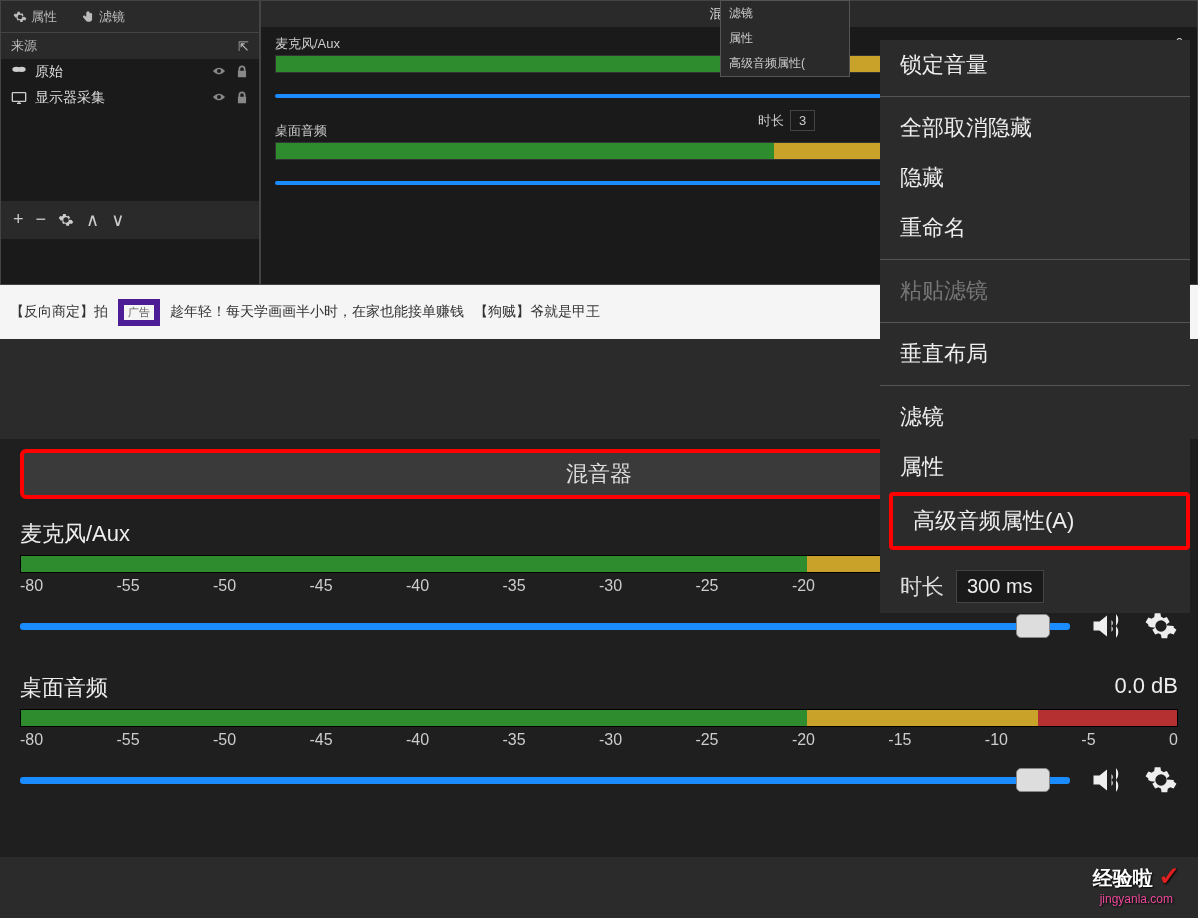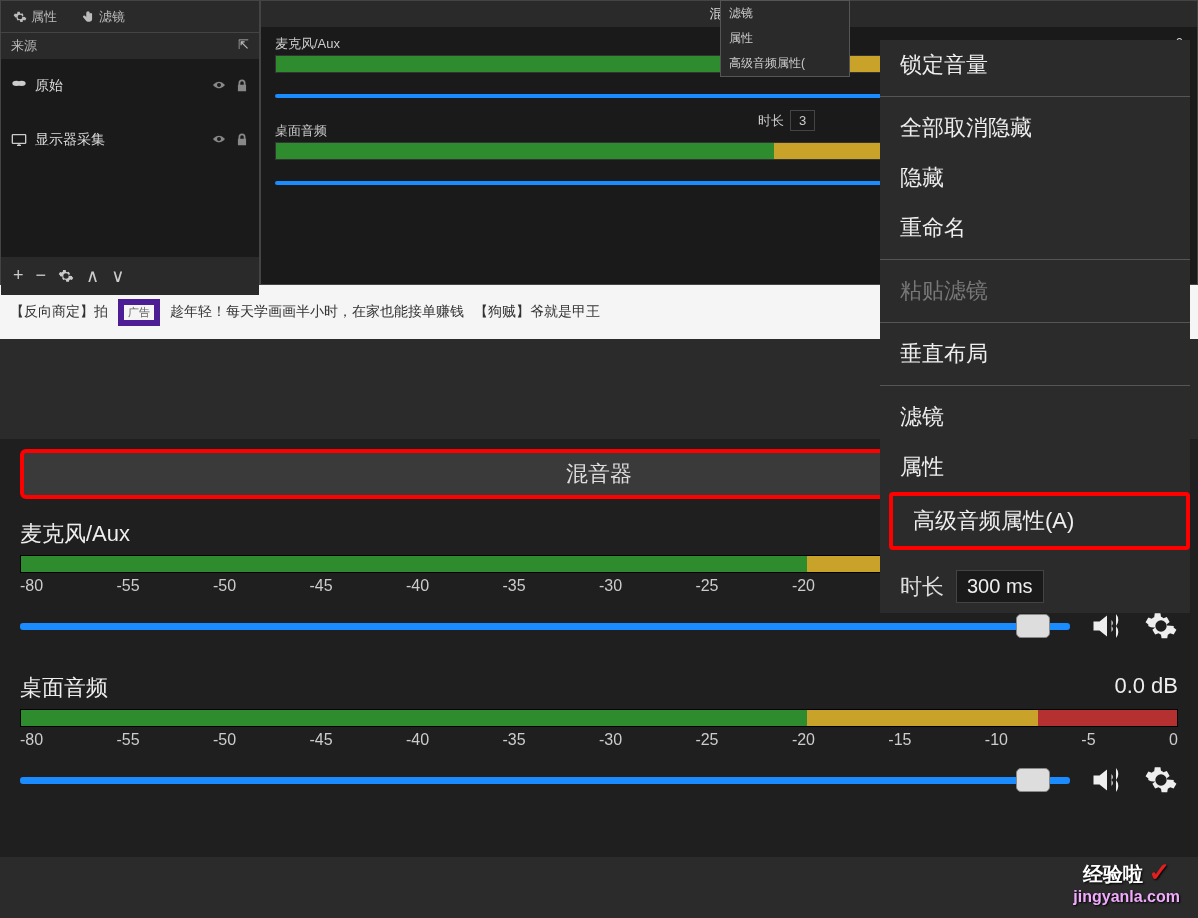--- a/index.html
+++ b/index.html
@@ -2,23 +2,23 @@
 <html><head>
 <meta charset="utf-8">
 <style>
 * { margin: 0; padding: 0; box-sizing: border-box; font-family: "Microsoft YaHei", Arial, sans-serif; }
 body { background: #2b2b2b; color: #ddd; width: 1198px; height: 918px; overflow: hidden; position: relative; }
 
 .top-section { display: flex; height: 285px; }
 .sources-panel { width: 260px; background: #1a1a1a; border: 1px solid #444; }
 .top-tabs { display: flex; height: 32px; background: #2a2a2a; border-bottom: 1px solid #444; }
 .top-tab { padding: 4px 12px; display: flex; align-items: center; gap: 4px; font-size: 13px; color: #bbb; cursor: pointer; }
-.panel-header { display: flex; justify-content: space-between; align-items: flex-start; padding: 4px 10px; background: #2a2a2a; font-size: 13px; color: #bbb; }
+.panel-header { display: flex; justify-content: space-between; align-items: center; padding: 4px 10px; background: #2a2a2a; font-size: 13px; color: #bbb; }
 .source-list { background: #1a1a1a; }
-.source-item { display: flex; align-items: center; padding: 18px 10px; font-size: 14px; gap: 8px; }
+.source-item { display: flex; align-items: center; padding: 4px 10px; font-size: 14px; gap: 8px; }
 .source-icons { margin-left: auto; display: flex; gap: 8px; color: #888; }
 .source-toolbar { display: flex; gap: 12px; padding: 8px 12px; background: #2a2a2a; margin-top: 90px; font-size: 18px; color: #ccc; }
 .source-toolbar span { cursor: pointer; }
 
 .mixer-top { flex: 1; background: #1a1a1a; border: 1px solid #444; }
 .mixer-top-header { text-align: center; padding: 4px; font-size: 13px; background: #2a2a2a; }
 .mini-channel { padding: 8px 14px; }
 .mini-label-row { display: flex; justify-content: space-between; font-size: 13px; color: #ccc; margin-bottom: 2px; }
 .mini-meter { height: 18px; background: linear-gradient(to right, #2e8b2e 0%, #2e8b2e 55%, #c9a22a 55%, #c9a22a 80%, #b53030 80%, #b53030 100%); border: 1px solid #333; position: relative; }
 .mini-slider-row { display: flex; align-items: center; gap: 8px; margin-top: 14px; }
@@ -52,21 +52,21 @@
 .context-menu { position: absolute; right: 8px; top: 40px; width: 310px; background: #2b2b2b; z-index: 10; }
 .menu-item { padding: 10px 20px; font-size: 22px; color: #eee; cursor: pointer; }
 .menu-item.disabled { color: #777; }
 .menu-sep { height: 1px; background: #555; margin: 6px 0; }
 .menu-item.highlighted { border: 4px solid #ff0000; border-radius: 4px; margin-left: 9px; }
 .duration-row { display: flex; align-items: center; gap: 12px; padding: 10px 20px; font-size: 22px; margin-top: 10px; }
 .duration-input { background: #1a1a1a; padding: 4px 10px; color: #eee; border: 1px solid #444; font-size: 20px; }
 
 .watermark { position: absolute; bottom: 12px; right: 18px; color: #fff; font-size: 20px; font-weight: bold; text-shadow: 1px 1px 2px #000; text-align: center; }
 .watermark .check { color: #e02020; font-size: 26px; }
-.watermark .dom { font-size: 16px; display: block; color: #f0abfc; font-weight: bold; }
+.watermark .dom { font-size: 12px; display: block; color: #ec4899; font-weight: normal; }
 
 svg { display: inline-block; vertical-align: middle; }
 </style>
 </head>
 <body>
 
 <div class="top-section">
   <div class="sources-panel">
     <div class="top-tabs">
       <div class="top-tab">

